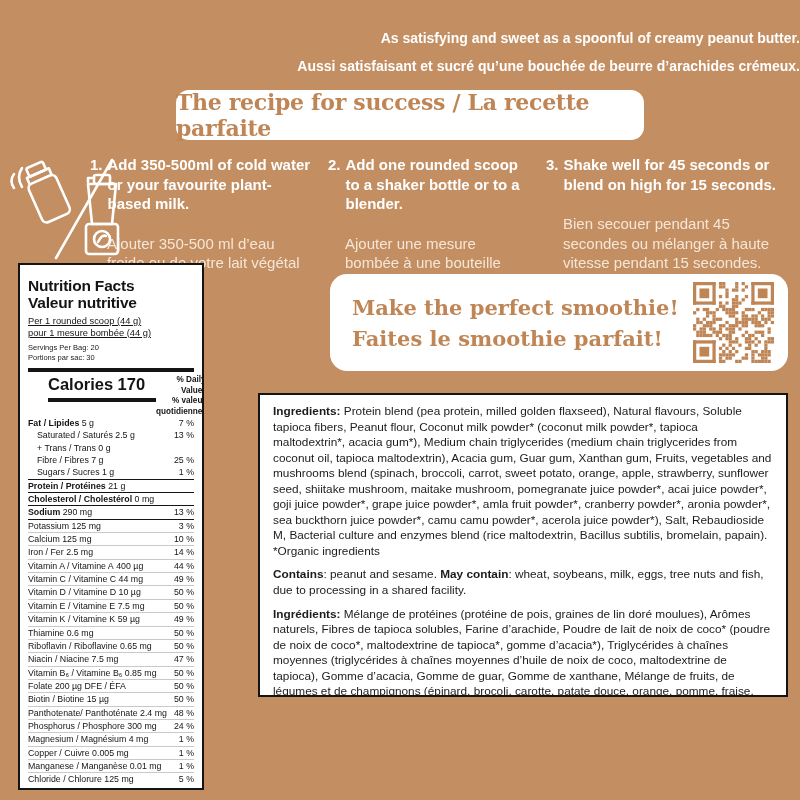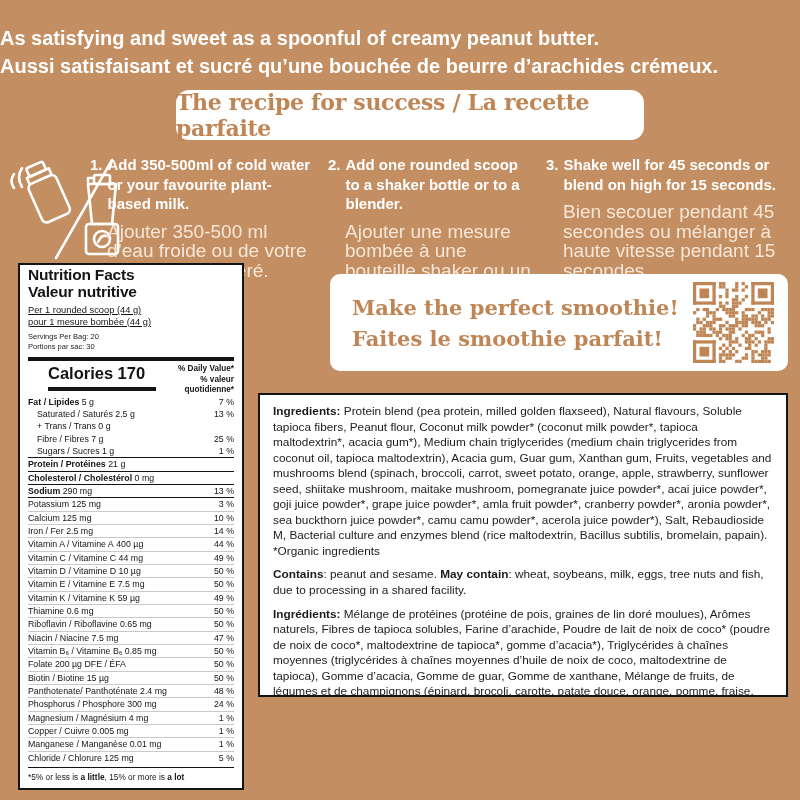--- a/index.html
+++ b/index.html
@@ -1,57 +1,57 @@
 <!DOCTYPE html>
 <html><head>
 <meta charset="utf-8">
 <style>
   html,body{margin:0;padding:0;}
   body{width:800px;height:800px;background:#c38e61;font-family:"Liberation Sans","DejaVu Sans",sans-serif;position:relative;overflow:hidden;}
   .stage{position:absolute;inset:0;width:800px;height:800px;}
 
   
-  .tagline{position:absolute;top:24px;left:0;right:0;text-align:left;color:#fff;font-weight:bold;font-size:20px;line-height:28px;}
+  .tagline{position:absolute;top:24px;left:0;right:0;text-align:right;color:#fff;font-weight:bold;font-size:14px;line-height:28px;}
 
   
   .recipe-box{position:absolute;left:176px;top:90px;width:468px;height:50px;background:#fff;border-radius:13px;display:flex;align-items:center;justify-content:center;}
   .recipe-title{font-family:"DejaVu Serif","Liberation Serif",serif;font-weight:bold;font-size:22px;color:#bf8555;letter-spacing:-0.3px;}
 
   
   .icon-cluster{position:absolute;left:6px;top:148px;width:150px;height:122px;}
   .steps-row{position:absolute;left:90px;top:155px;width:706px;display:flex;}
   .step{box-sizing:border-box;padding-right:14px;}
   .step:nth-child(1){width:238px;}
   .step:nth-child(2){width:218px;}
   .step:nth-child(3){width:250px;}
   .step-en{display:flex;color:#fff;font-size:15px;line-height:19.5px;font-weight:bold;}
   .step-num{margin-right:5px;}
-  .step-fr{margin-top:8px;margin-left:17px;color:rgba(255,246,236,0.85);font-size:19px;line-height:19.5px;}
+  .step-fr{margin-top:20px;margin-left:17px;color:rgba(255,246,236,0.85);font-size:15px;line-height:19.5px;}
 
   
-  .nutri{position:absolute;left:18px;top:263px;width:226px;height:527px;background:#fff;border:2px solid #141414;box-sizing:border-box;padding:2px 8px 5px;color:#141414;overflow:hidden;}
+  .nutri{position:absolute;left:18px;top:263px;width:186px;height:527px;background:#fff;border:2px solid #141414;box-sizing:border-box;padding:13px 8px 5px;color:#141414;overflow:hidden;}
   .nutri-title{font-size:15.5px;font-weight:bold;line-height:16.5px;letter-spacing:-0.2px;}
   .nutri-serving{font-size:9.3px;line-height:11.5px;margin-top:5px;text-decoration:underline;}
   .nutri-small{font-size:7.5px;line-height:9.5px;margin-top:4px;color:#222;}
   .bar{height:4px;background:#141414;margin:6px 0 3px;}
   .cal-row{display:flex;justify-content:space-between;align-items:flex-start;margin-top:2px;margin-left:20px;}
   .cal-label{font-size:16.5px;font-weight:bold;}
   .dv-head{font-size:8.2px;font-weight:bold;text-align:right;line-height:10.5px;}
   .cal-bar{height:4px;background:#141414;width:108px;margin:4px 0 2px;}
   .rows{font-size:8.8px;}
   .nrow{display:flex;justify-content:space-between;line-height:12.35px;}
   .nrow.sep-thin{border-top:1px solid #c9c9c9;}
   .nrow.sep-dark{border-top:1px solid #141414;}
   .nrow .lbl{white-space:nowrap;overflow:hidden;}
   .nrow .dv{white-space:nowrap;padding-left:4px;}
   .nrow.indent .lbl{padding-left:9px;}
   .foot{border-top:1px solid #141414;margin-top:3px;padding-top:4px;font-size:8.3px;line-height:10.8px;}
 
   
-  .smoothie{position:absolute;left:330px;top:274px;width:458px;height:97px;background:#fff;border-radius:10px;}
+  .smoothie{position:absolute;left:330px;top:274px;width:458px;height:97px;background:#fff;border-radius:17px;}
   .smoothie-text{position:absolute;left:22px;top:50%;transform:translateY(-50%);font-family:"DejaVu Serif","Liberation Serif",serif;font-weight:bold;font-size:21px;line-height:31px;color:#bf8555;}
   .qr{position:absolute;right:14px;top:8px;width:81px;height:81px;}
 
   
   .ingr{position:absolute;left:258px;top:393px;width:530px;height:304px;background:#fff;border:2px solid #141414;box-sizing:border-box;padding:9px 13px;color:#1b1b1b;overflow:hidden;}
   .ipara{font-size:11.8px;line-height:15.55px;margin:0 0 8px;}
   .ipara:last-child{margin-bottom:0;}
 
   svg .ln{fill:none;stroke:#fff;stroke-width:2.6;stroke-linecap:round;stroke-linejoin:round;}
 </style>

